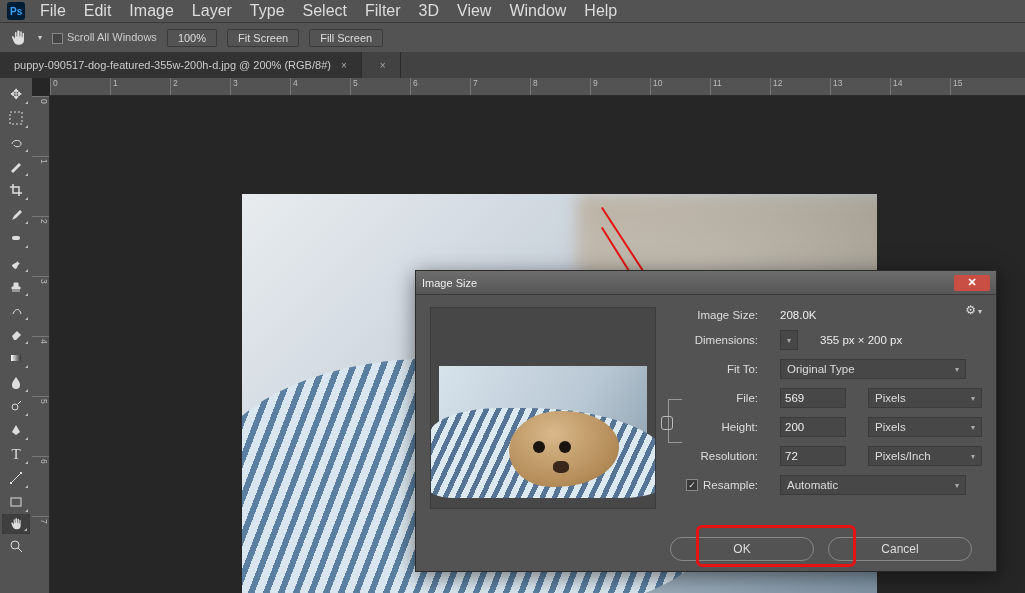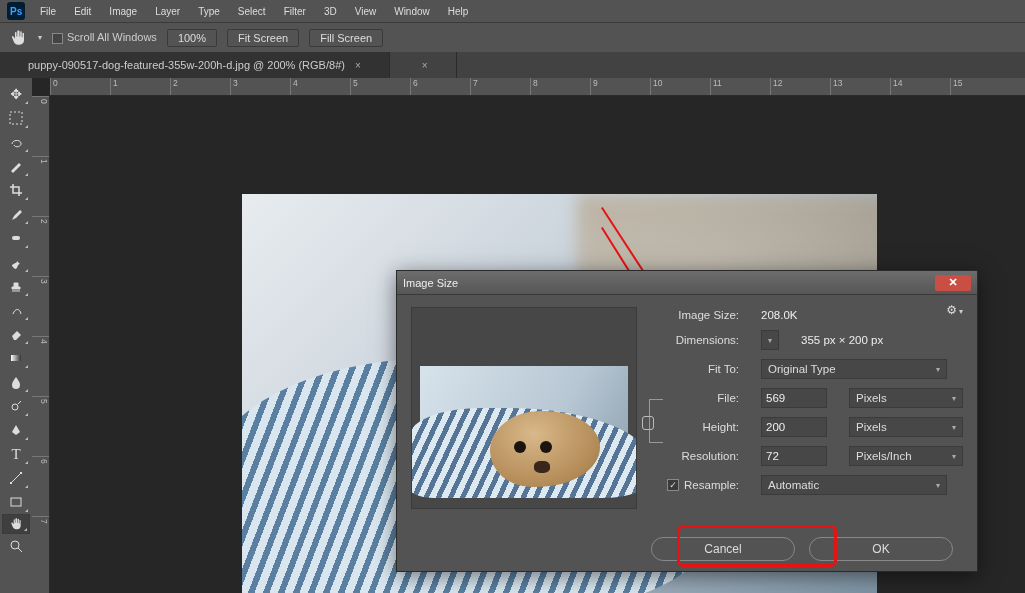--- a/index.html
+++ b/index.html
@@ -1,41 +1,41 @@
 <!DOCTYPE html>
 <html><head>
 <meta charset="utf-8">
 <style>
   * { box-sizing: border-box; margin: 0; padding: 0; font-family: "Segoe UI", Tahoma, sans-serif; }
   body { width: 1025px; height: 593px; background: #323232; overflow: hidden; position: relative; color: #ccc; font-size: 11px; }
   .menubar { height: 22px; background: #535353; display: flex; align-items: center; padding: 0 6px; gap: 2px; }
   .menubar .logo { width: 20px; height: 20px; margin-right: 4px; display:flex;align-items:center;justify-content:center;text-align:center;}
-  .menubar .item { padding: 3px 8px; color: #ddd; cursor: default; font-size: 10px; }
+  .menubar .item { padding: 3px 8px; color: #ddd; cursor: default; font-size: 16px; }
   .optionsbar { height: 30px; background: #535353; border-top:1px solid #3a3a3a; display: flex; align-items: center; padding: 0 8px; gap: 10px; }
   .handicon { width: 20px; height: 20px; display:flex;align-items:center;justify-content:center;}
   .chev { font-size:8px; color:#ccc; }
   .check { width:11px;height:11px;border:1px solid #888;background:#444;display:inline-block;vertical-align:middle;margin-right:4px;}
   .btn-o { border:1px solid #3a3a3a; background:#535353; padding:2px 10px; font-size:11px; color:#ddd; border-radius:2px;}
   .tabsbar { height: 26px; background: #424242; display:flex; align-items:stretch; }
-  .tab { padding: 5px 28px; color:#ccc; font-size:11px; display:flex;align-items:center;gap:6px;border-right:1px solid #2b2b2b;}
+  .tab { padding: 5px 14px; color:#ccc; font-size:11px; display:flex;align-items:center;gap:6px;border-right:1px solid #2b2b2b;}
   .tab.active { background:#323232; }
   .tab .x { font-size:10px; color:#aaa; margin-left:4px;}
   .toolcol { position:absolute; left:0; top:78px; width:32px; bottom:0; background:#535353; display:flex; flex-direction:column; align-items:center; padding-top:4px; gap:0;}
   .tool { width:28px; height:24px; display:flex;align-items:center;justify-content:center;color:#ddd;font-size:14px;position:relative;}
   .tool.sel { background:#3f3f3f; }
   .tool .tri { position:absolute;right:2px;bottom:2px;width:0;height:0;border-left:3px solid transparent;border-bottom:3px solid #bbb;}
   .canvaswrap { position:absolute; left:32px; top:78px; right:0; bottom:0; background:#262626;}
   .ruler-h { position:absolute; left:18px; right:0; top:0; height:18px; background:#535353; border-bottom:1px solid #2b2b2b; display:flex; font-size:8.5px; color:#bbb;}
   .ruler-h .tick { width:60px; border-left:1px solid #777; padding-left:2px; display:flex;align-items:flex-start;}
   .ruler-v { position:absolute; left:0; top:18px; bottom:0; width:18px; background:#535353; border-right:1px solid #2b2b2b; display:flex;flex-direction:column;font-size:8.5px;color:#bbb;}
   .ruler-v .tick { height:60px; border-top:1px solid #777; padding-top:2px; writing-mode: vertical-rl; text-orientation: mixed;}
   .canvas { position:absolute; left:210px; top:116px; width:635px; height:402px; background:linear-gradient(135deg,#e8ecef 0%,#c9d2db 40%,#7e93a4 100%); overflow:hidden;}
   .canvas::before { content:""; position:absolute; left:-30px; bottom:-20px; width:500px; height:260px; background:repeating-linear-gradient(115deg,#d9e6ef 0 8px,#5a7fa0 8px 14px); border-radius:40% 50% 30% 20%; transform:rotate(-4deg);}
   .canvas::after { content:""; position:absolute; right:-100px; top:0; width:400px; height:220px; background:radial-gradient(ellipse at 30% 40%,#c5b090,#a28863 70%); filter:blur(8px); opacity:.5;}
-  .dlg { position:absolute; left:396px; top:270px; width:582px; height:302px; background:#535353; border:1px solid #2a2a2a; box-shadow:0 4px 20px rgba(0,0,0,.5);}
+  .dlg { position:absolute; left:415px; top:270px; width:582px; height:302px; background:#535353; border:1px solid #2a2a2a; box-shadow:0 4px 20px rgba(0,0,0,.5);}
   .dlg-title { height:24px; background:linear-gradient(#6d6d6d,#565656); display:flex; align-items:center; padding:0 6px; font-size:11px; color:#eee; border-bottom:1px solid #3a3a3a;}
   .dlg-title .spacer { flex:1; }
   .dlg-close { width:36px; height:16px; background:#c94f44; border-radius:2px; display:flex;align-items:center;justify-content:center;color:#fff;font-size:11px;font-weight:bold;}
   .dlg-body { display:flex; padding:12px 14px 10px 14px; gap:16px; position:relative;}
   .preview { width:228px; height:202px; background:#474747; border:1px solid #3b3b3b; position:relative; overflow:hidden;}
   .preview .img { position:absolute; left:8px; top:58px; right:8px; height:122px; background:linear-gradient(120deg,#d7e3eb 0%,#b8c7d4 60%,#8b9eac 100%);}
   .preview .img::before { content:""; position:absolute; left:-10px; bottom:-10px; width:240px; height:90px; background:repeating-linear-gradient(115deg,#dce9f1 0 6px,#567596 6px 11px); border-radius:30% 60% 20% 10%;}
   .preview .dog { position:absolute; right:28px; top:45px; width:110px; height:76px; background:radial-gradient(ellipse at 40% 30%,#d9b88a,#b28a56 70%,#8d6a42); border-radius:48% 52% 60% 40%/55% 50% 55% 50%;}
   .preview .dog::before{content:"";position:absolute;left:24px;top:30px;width:12px;height:12px;background:#1a1410;border-radius:50%;box-shadow:26px 0 #1a1410;}
   .preview .dog::after{content:"";position:absolute;left:44px;top:50px;width:16px;height:12px;background:#3a261a;border-radius:40%;}
@@ -324,17 +324,17 @@
           <span>Resample:</span>
         </span>
         <div class="sel fitsel">
             <span>Automatic</span>
             <span class="dd">▾</span>
           </div>
       </div>
     </div>
   </div>
   <div class="dlg-btns">
+    <div class="pill">OK</div>
     <div class="pill">Cancel</div>
-    <div class="pill">OK</div>
   </div>
   <div class="ok-hi" style="left:280px; bottom:4px; width:160px; height:42px;"></div>
 </div>
 
 </body></html>

